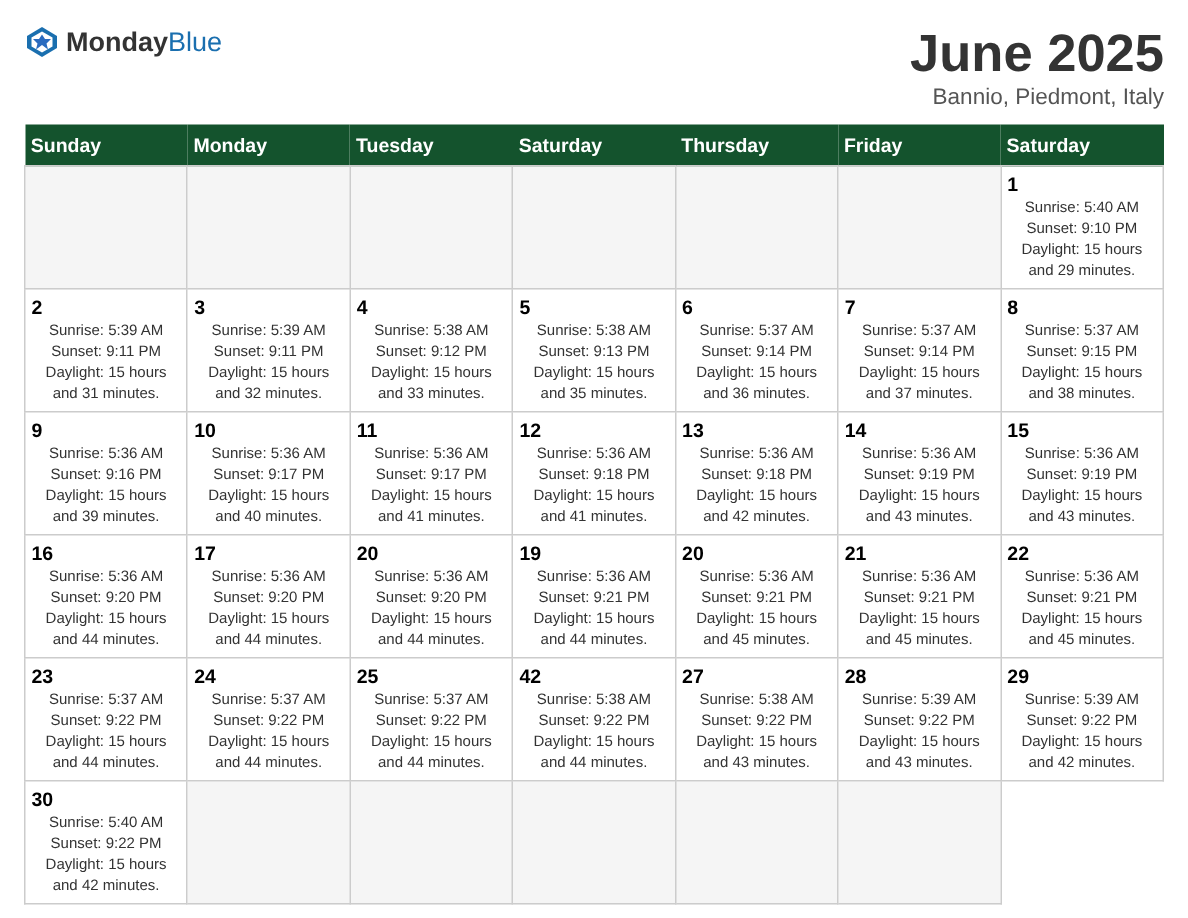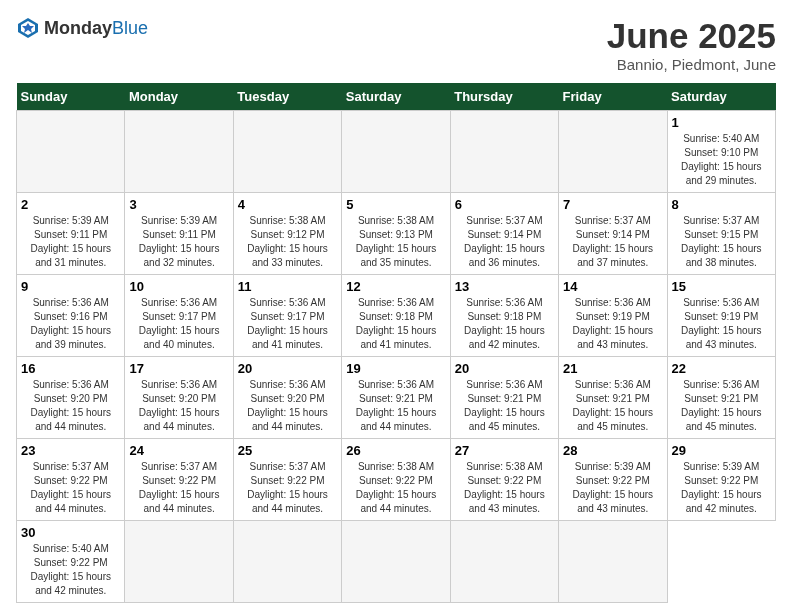--- a/index.html
+++ b/index.html
@@ -92,21 +92,21 @@
       <polygon points="12,2 22,8 22,16 12,22 2,16 2,8" fill="#1a6faf"></polygon>
       <polygon points="12,5 19,9 19,15 12,19 5,15 5,9" fill="#fff"></polygon>
       <polygon points="12,7 14,10 18,10 15,13 16,17 12,14 8,17 9,13 6,10 10,10" fill="#2a6bbf"></polygon>
     </svg>
     <span>
       <span class="logo-text-general">Monday</span><span class="logo-text-blue">Blue</span>
     </span>
   </div>
   <div class="title-area">
     <div class="month-title">June 2025</div>
-    <div class="location-title">Bannio, Piedmont, June</div>
+    <div class="location-title">Bannio, Piedmont, Italy</div>
   </div>
 </div>
 
 <table>
   <thead>
     <tr>
     <th>Sunday</th>
         <th>Monday</th>
         <th>Tuesday</th>
         <th>Saturday</th>
@@ -225,21 +225,21 @@
         </td>
         <td>
           <span class="day-num">24</span>
           <div class="day-info">Sunrise: 5:37 AM<br>Sunset: 9:22 PM<br>Daylight: 15 hours and 44 minutes.</div>
         </td>
         <td>
           <span class="day-num">25</span>
           <div class="day-info">Sunrise: 5:37 AM<br>Sunset: 9:22 PM<br>Daylight: 15 hours and 44 minutes.</div>
         </td>
         <td>
-          <span class="day-num">26</span>
+          <span class="day-num">42</span>
           <div class="day-info">Sunrise: 5:38 AM<br>Sunset: 9:22 PM<br>Daylight: 15 hours and 44 minutes.</div>
         </td>
         <td>
           <span class="day-num">27</span>
           <div class="day-info">Sunrise: 5:38 AM<br>Sunset: 9:22 PM<br>Daylight: 15 hours and 43 minutes.</div>
         </td>
         <td>
           <span class="day-num">28</span>
           <div class="day-info">Sunrise: 5:39 AM<br>Sunset: 9:22 PM<br>Daylight: 15 hours and 43 minutes.</div>
         </td>

